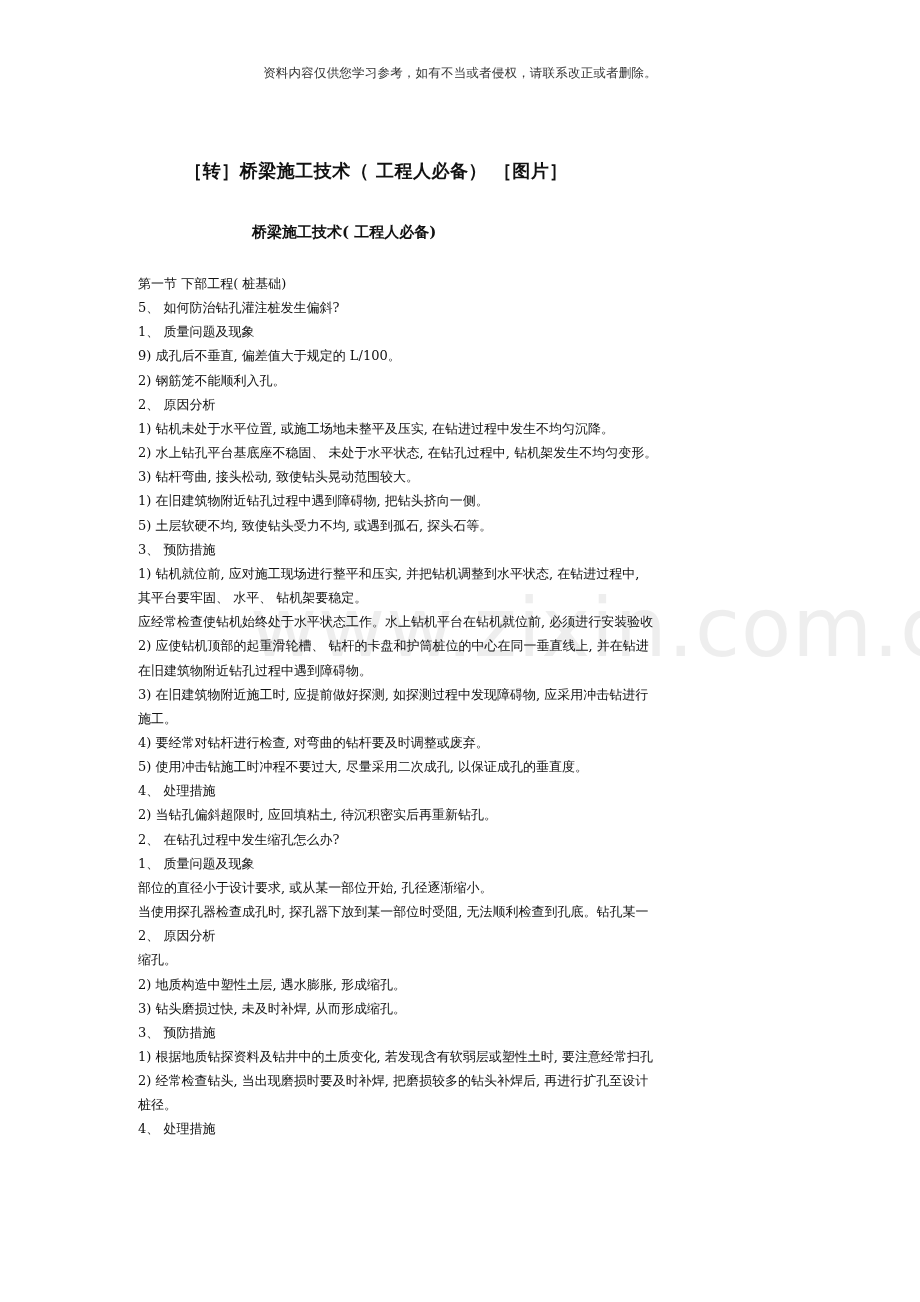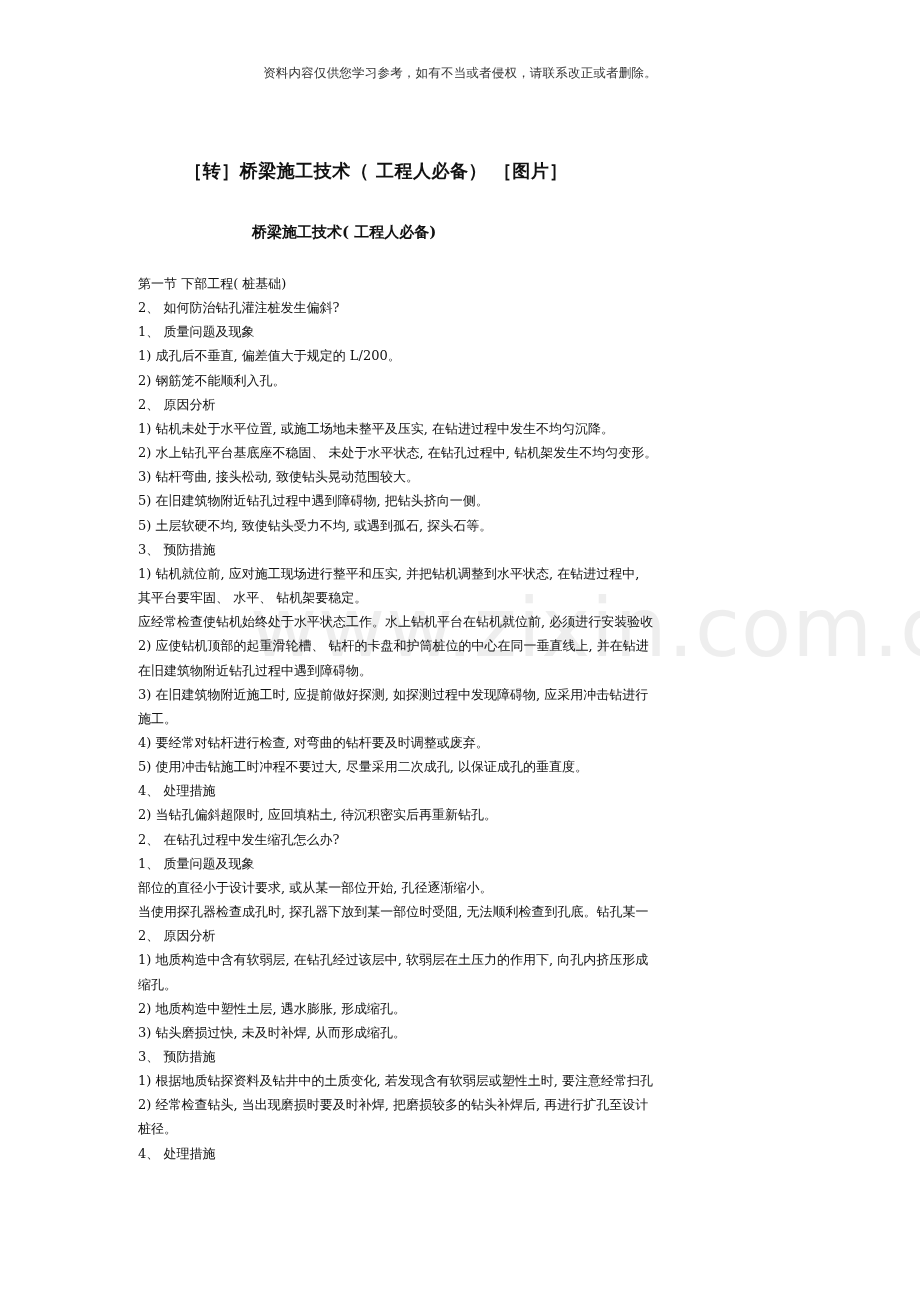--- a/index.html
+++ b/index.html
@@ -43,48 +43,47 @@
   <div class="disclaimer">资料内容仅供您学习参考，如有不当或者侵权，请联系改正或者删除。</div>
 
   <div class="doc-title">［转］桥梁施工技术（ 工程人必备） ［图片］</div>
 
   <div class="doc-subtitle">桥梁施工技术( 工程人必备)</div>
 
   <div class="watermark">www.zixin.com.cn</div>
 
   <div class="body-text">
     <div class="line">第一节  下部工程( 桩基础)</div>
-    <div class="line">2、   如何防治钻孔灌注桩发生偏斜?</div>
+    <div class="line">5、   如何防治钻孔灌注桩发生偏斜?</div>
     <div class="line">1、   质量问题及现象</div>
-    <div class="line">1)  成孔后不垂直, 偏差值大于规定的 L/200。</div>
+    <div class="line">9)  成孔后不垂直, 偏差值大于规定的 L/100。</div>
     <div class="line">2)  钢筋笼不能顺利入孔。</div>
     <div class="line">2、   原因分析</div>
     <div class="line">1)  钻机未处于水平位置, 或施工场地未整平及压实, 在钻进过程中发生不均匀沉降。</div>
     <div class="line">2)  水上钻孔平台基底座不稳固、  未处于水平状态, 在钻孔过程中, 钻机架发生不均匀变形。</div>
     <div class="line">3)  钻杆弯曲, 接头松动, 致使钻头晃动范围较大。</div>
-    <div class="line">5)  在旧建筑物附近钻孔过程中遇到障碍物, 把钻头挤向一侧。</div>
+    <div class="line">1)  在旧建筑物附近钻孔过程中遇到障碍物, 把钻头挤向一侧。</div>
     <div class="line">5)  土层软硬不均, 致使钻头受力不均, 或遇到孤石, 探头石等。</div>
     <div class="line">3、   预防措施</div>
     <div class="line">1)  钻机就位前, 应对施工现场进行整平和压实, 并把钻机调整到水平状态, 在钻进过程中,</div>
     <div class="line">其平台要牢固、  水平、  钻机架要稳定。</div>
     <div class="line">应经常检查使钻机始终处于水平状态工作。水上钻机平台在钻机就位前, 必须进行安装验收</div>
     <div class="line">2)  应使钻机顶部的起重滑轮槽、  钻杆的卡盘和护筒桩位的中心在同一垂直线上, 并在钻进</div>
     <div class="line">在旧建筑物附近钻孔过程中遇到障碍物。</div>
     <div class="line">3)  在旧建筑物附近施工时, 应提前做好探测, 如探测过程中发现障碍物, 应采用冲击钻进行</div>
     <div class="line">施工。</div>
     <div class="line">4)  要经常对钻杆进行检查, 对弯曲的钻杆要及时调整或废弃。</div>
     <div class="line">5)  使用冲击钻施工时冲程不要过大, 尽量采用二次成孔, 以保证成孔的垂直度。</div>
     <div class="line">4、   处理措施</div>
     <div class="line">2)  当钻孔偏斜超限时, 应回填粘土, 待沉积密实后再重新钻孔。</div>
     <div class="line">2、   在钻孔过程中发生缩孔怎么办?</div>
     <div class="line">1、   质量问题及现象</div>
     <div class="line">部位的直径小于设计要求, 或从某一部位开始, 孔径逐渐缩小。</div>
     <div class="line">当使用探孔器检查成孔时, 探孔器下放到某一部位时受阻, 无法顺利检查到孔底。钻孔某一</div>
     <div class="line">2、   原因分析</div>
-    <div class="line">1)  地质构造中含有软弱层, 在钻孔经过该层中, 软弱层在土压力的作用下, 向孔内挤压形成</div>
     <div class="line">缩孔。</div>
     <div class="line">2)  地质构造中塑性土层, 遇水膨胀, 形成缩孔。</div>
     <div class="line">3)  钻头磨损过快, 未及时补焊, 从而形成缩孔。</div>
     <div class="line">3、   预防措施</div>
     <div class="line">1)  根据地质钻探资料及钻井中的土质变化, 若发现含有软弱层或塑性土时, 要注意经常扫孔</div>
     <div class="line">2)  经常检查钻头, 当出现磨损时要及时补焊, 把磨损较多的钻头补焊后, 再进行扩孔至设计</div>
     <div class="line">桩径。</div>
     <div class="line">4、   处理措施</div>
   </div>
 

